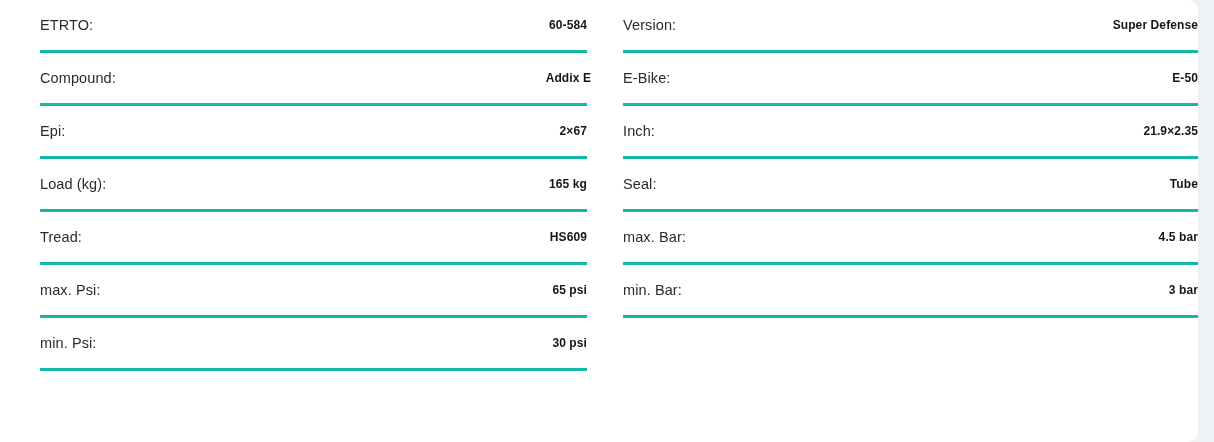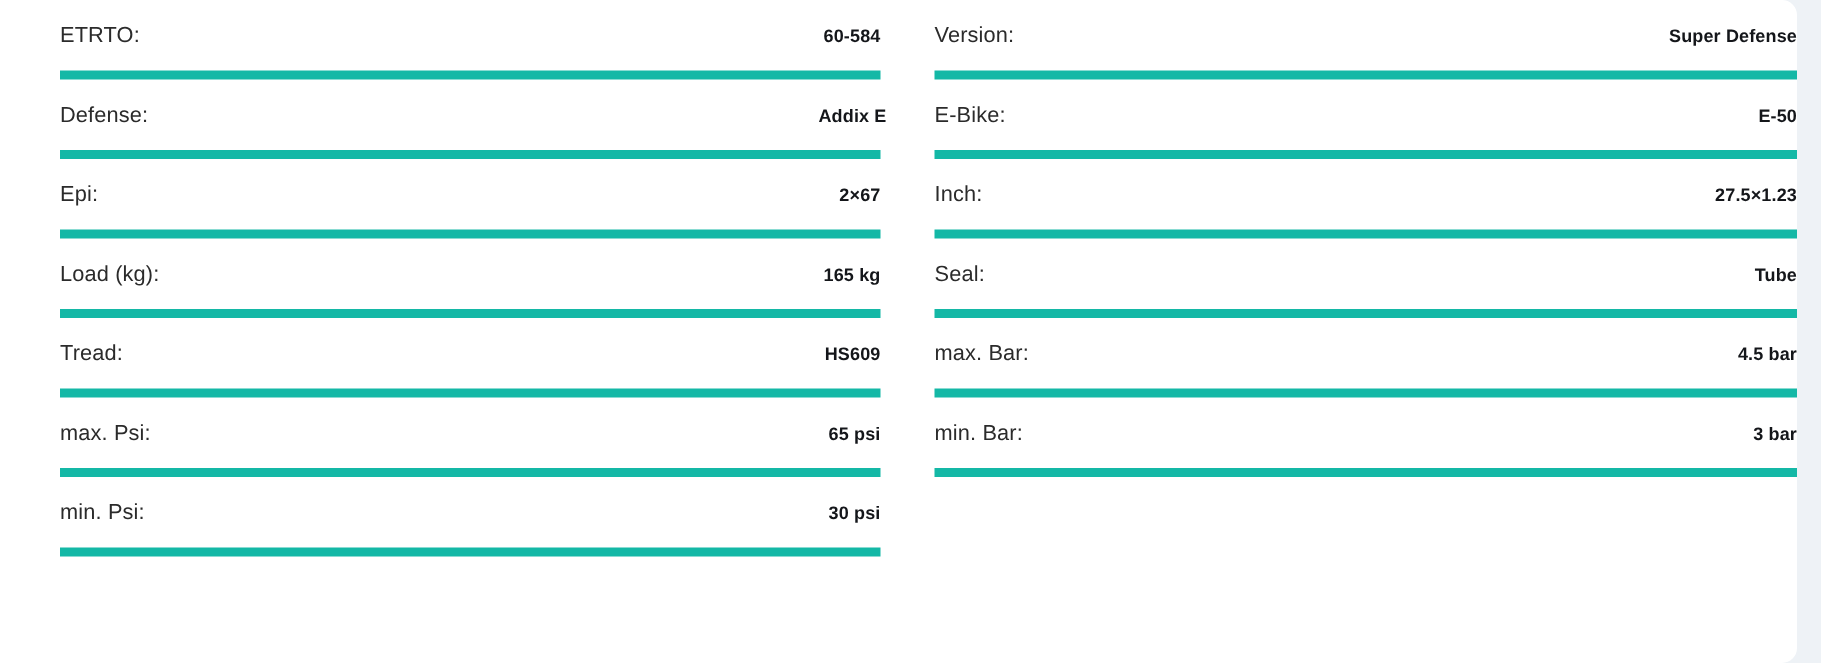--- a/index.html
+++ b/index.html
@@ -47,21 +47,21 @@
   .spec-column.right {
     width: 594px;
     padding-left: 19px;
   }
 
   .spec-row {
     height: 53px;
     display: flex;
     align-items: center;
     justify-content: space-between;
-    border-bottom: 6px solid #14b8a6;
+    border-bottom: 3px solid #14b8a6;
     box-sizing: border-box;
   }
 
   .spec-label {
     font-size: 14.5px;
     font-weight: 400;
     color: #2b2b2b;
     letter-spacing: 0.1px;
     white-space: nowrap;
   }
@@ -84,21 +84,21 @@
 
 <div class="spec-card">
   <div class="spec-columns">
 
     <div class="spec-column left">
       <div class="spec-row">
         <span class="spec-label">ETRTO:</span>
         <span class="spec-value">60-584</span>
       </div>
       <div class="spec-row">
-        <span class="spec-label">Defense:</span>
+        <span class="spec-label">Compound:</span>
         <span class="spec-value overflow">Addix E</span>
       </div>
       <div class="spec-row">
         <span class="spec-label">Epi:</span>
         <span class="spec-value">2×67</span>
       </div>
       <div class="spec-row">
         <span class="spec-label">Load (kg):</span>
         <span class="spec-value">165 kg</span>
       </div>
@@ -120,21 +120,21 @@
       <div class="spec-row">
         <span class="spec-label">Version:</span>
         <span class="spec-value">Super Defense</span>
       </div>
       <div class="spec-row">
         <span class="spec-label">E-Bike:</span>
         <span class="spec-value">E-50</span>
       </div>
       <div class="spec-row">
         <span class="spec-label">Inch:</span>
-        <span class="spec-value">27.5×1.23</span>
+        <span class="spec-value">21.9×2.35</span>
       </div>
       <div class="spec-row">
         <span class="spec-label">Seal:</span>
         <span class="spec-value">Tube</span>
       </div>
       <div class="spec-row">
         <span class="spec-label">max. Bar:</span>
         <span class="spec-value">4.5 bar</span>
       </div>
       <div class="spec-row">

